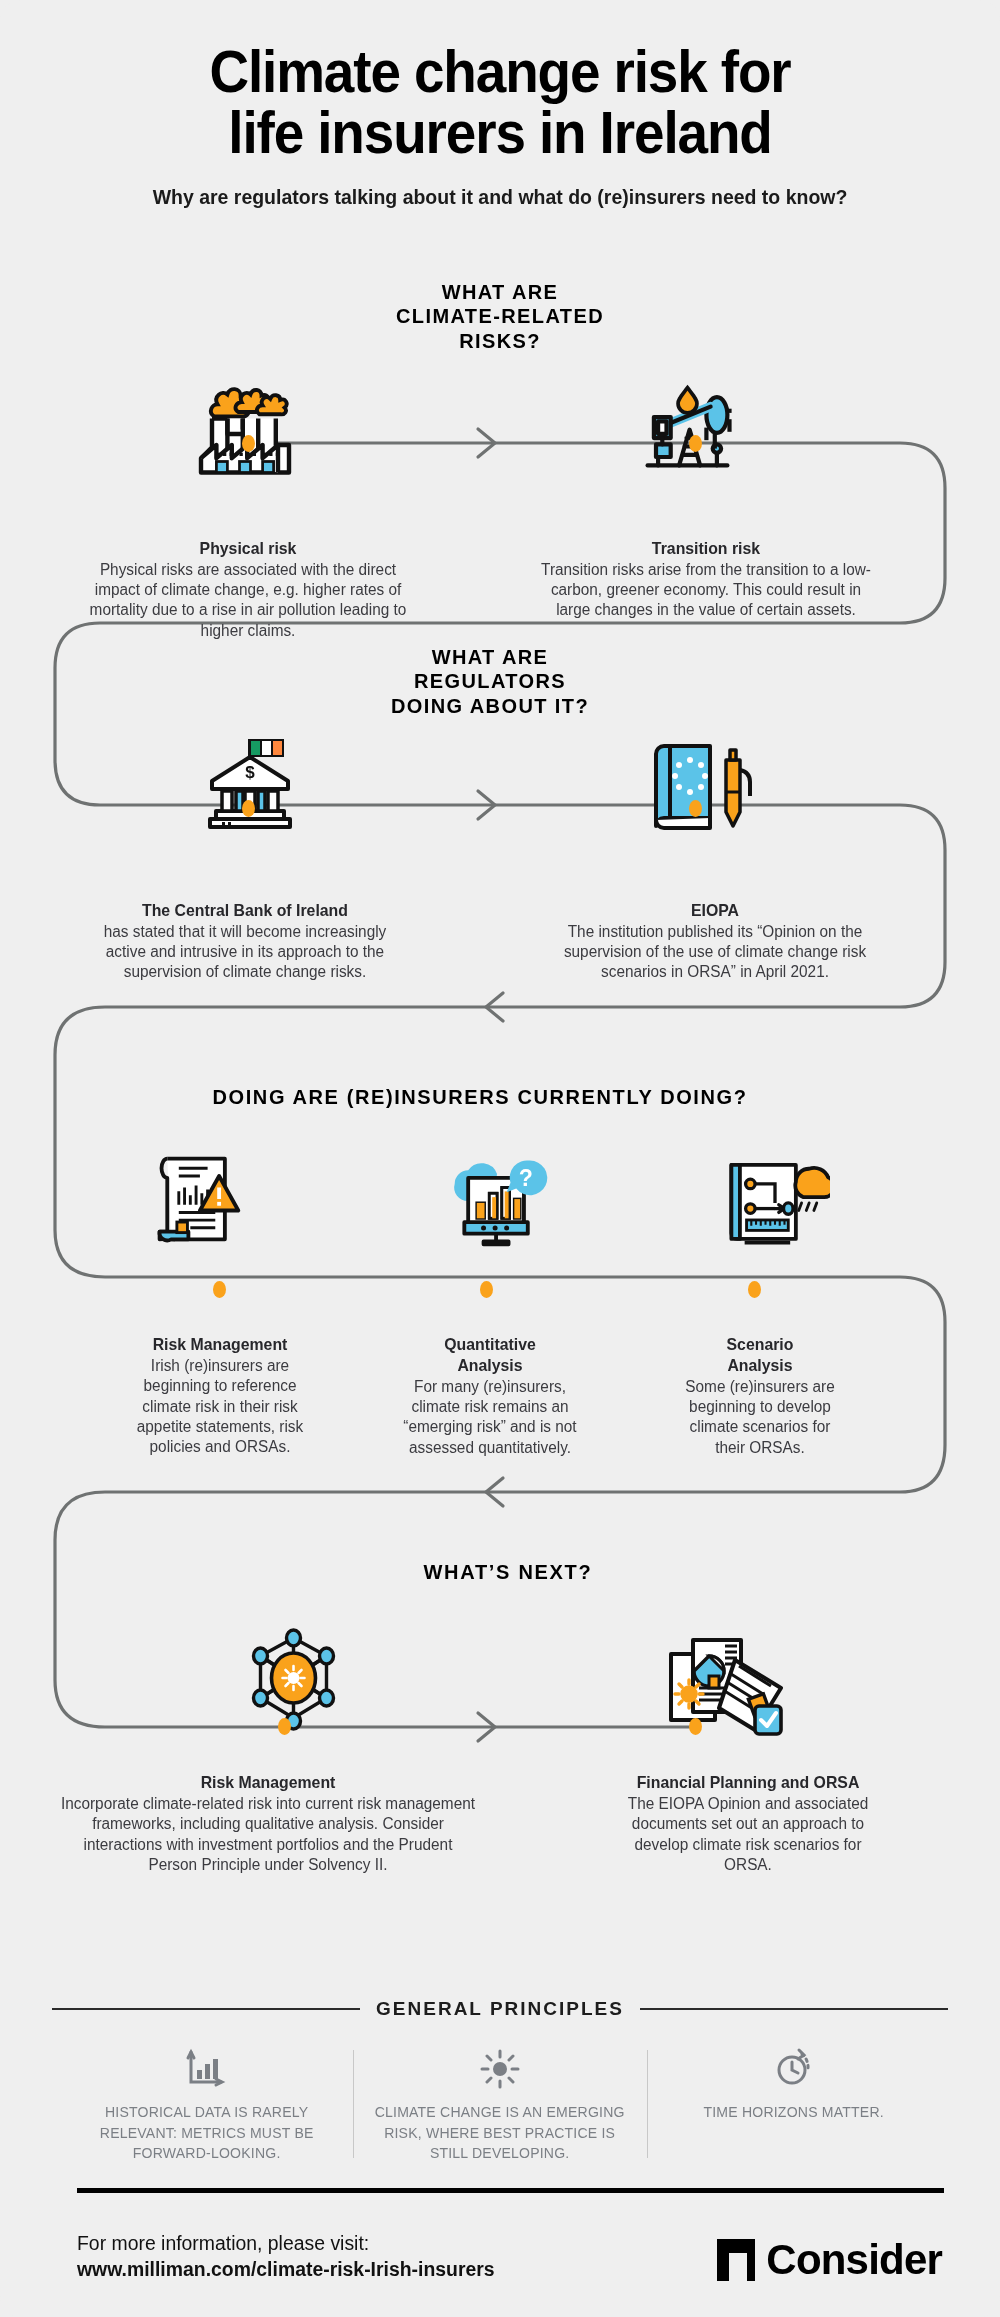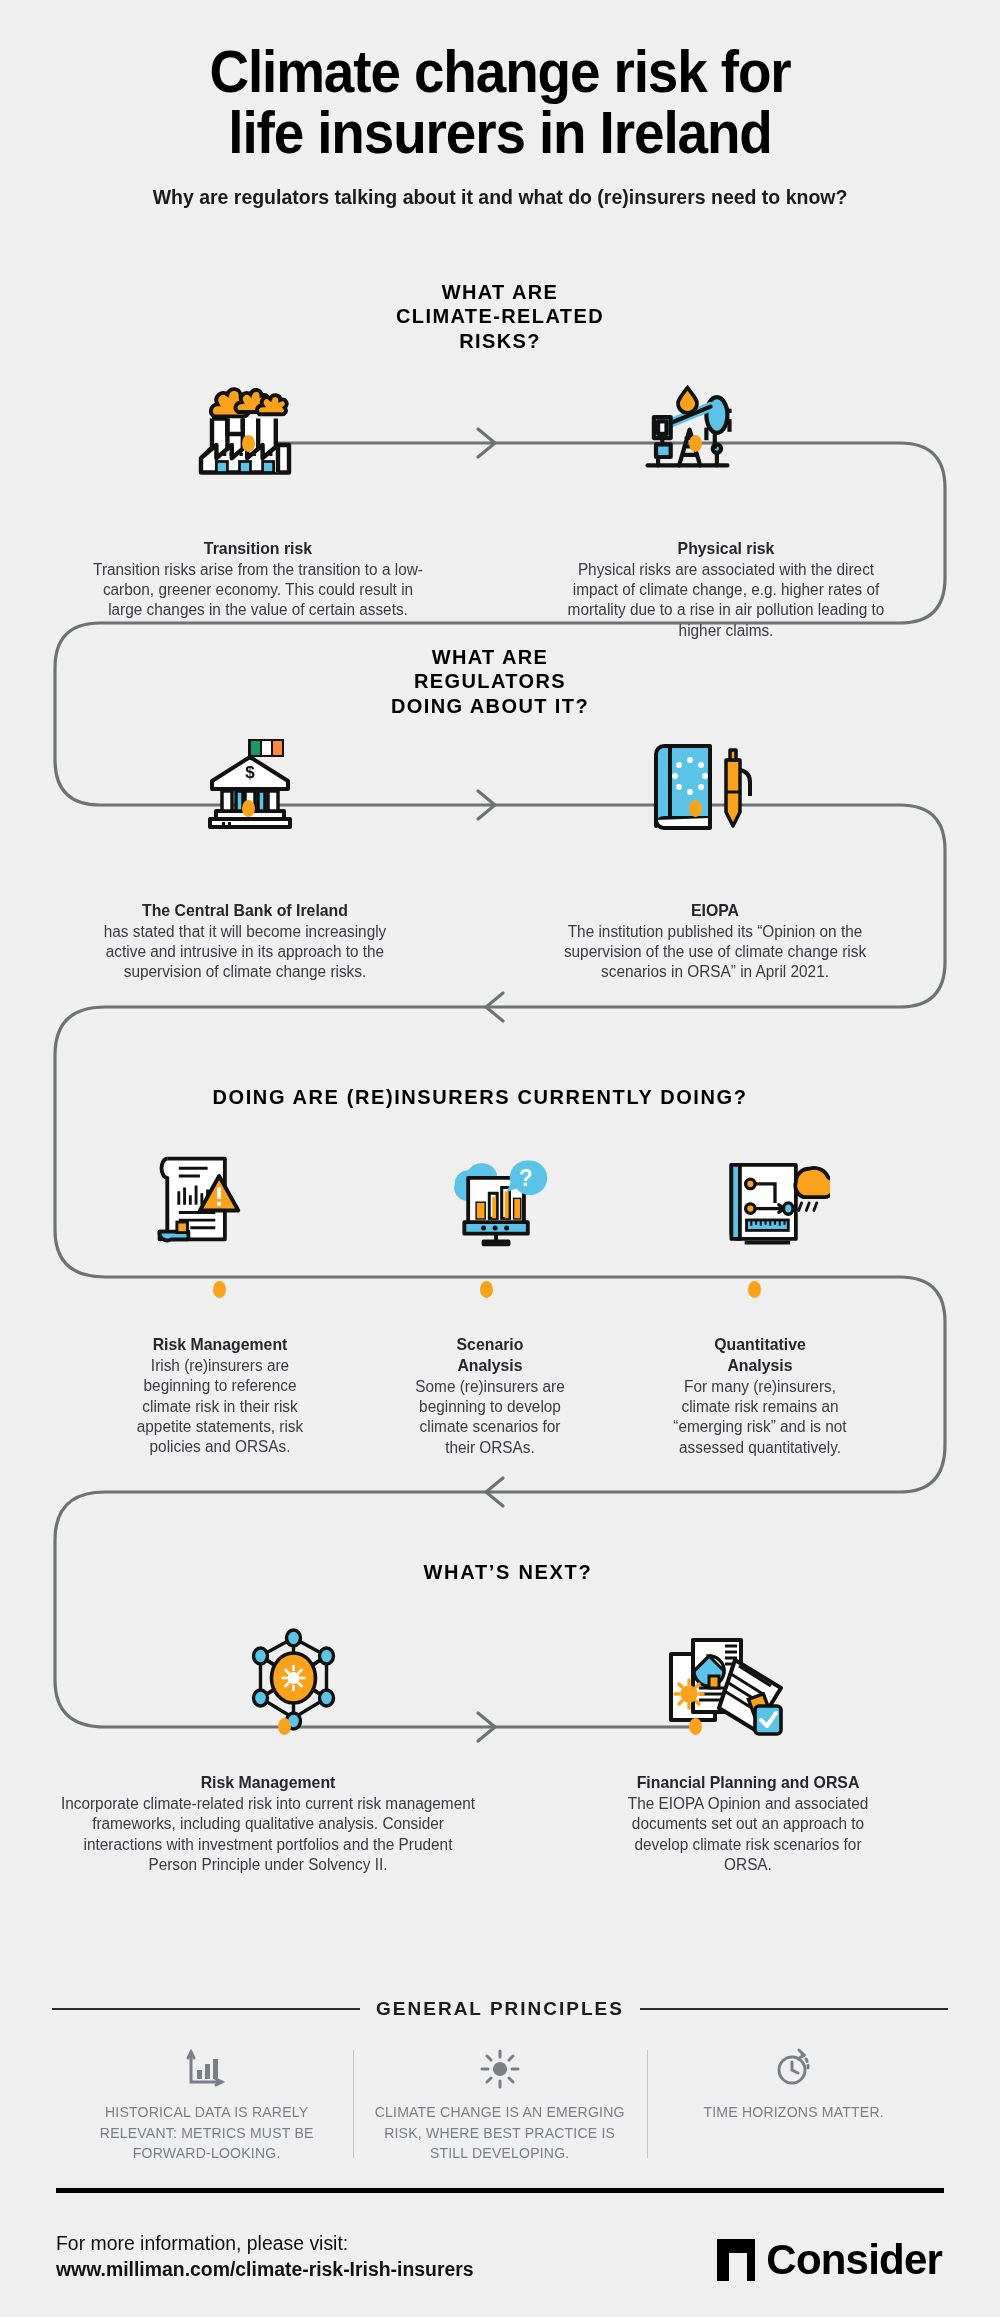--- a/index.html
+++ b/index.html
@@ -123,21 +123,21 @@
   .gp-icon { height: 46px; margin-bottom: 10px; }
   .gp-text {
     font-size: 14.5px;
     line-height: 1.42;
     letter-spacing: 0.2px;
     color: #7b7f85;
     transform: scaleX(0.97);
   }
 
   
-  .footer { position: absolute; left: 0; width: 1000px; }
+  .footer { position: absolute; left: 0; width: 1000px; padding-left: 21px; }
   .footer-rule {
     height: 5px;
     background: #000;
     margin: 0 56px;
   }
   .footer-inner {
     display: flex;
     align-items: flex-end;
     justify-content: space-between;
     padding: 37px 58px 0 56px;
@@ -254,27 +254,27 @@
               <rect x="74" y="58" width="4" height="14"></rect>
             </g>
         </svg>
       </div>
     </div>
 
     <div class="dot" style="left:242px; top:155px;"></div>
     <div class="dot" style="left:689px; top:155px;"></div>
 
     <div class="cols" style="margin-top:185px;">
+      <div class="col" style="width:400px; margin-left:48px;">
+        <div class="col-title">Physical risk</div>
+        <div class="col-body" style="padding:0 26px;">Physical risks are associated with the direct impact of climate change, e.g. higher rates of mortality due to a rise in air pollution leading to higher claims.</div>
+      </div>
       <div class="col" style="width:440px; margin-left:38px;">
         <div class="col-title">Transition risk</div>
         <div class="col-body" style="padding:0 40px;">Transition risks arise from the transition to a low-carbon, greener economy. This could result in large changes in the value of certain assets.</div>
-      </div>
-      <div class="col" style="width:400px; margin-left:48px;">
-        <div class="col-title">Physical risk</div>
-        <div class="col-body" style="padding:0 26px;">Physical risks are associated with the direct impact of climate change, e.g. higher rates of mortality due to a rise in air pollution leading to higher claims.</div>
       </div>
     </div>
   </div>
 
   <div class="section" style="top:645px;">
     <div class="sec-heading" style="width:280px; margin-left:350px;">
       <div>WHAT ARE</div>
       <div>REGULATORS</div>
       <div>DOING ABOUT IT?</div>
     </div>
@@ -442,26 +442,26 @@
     <div class="dot" style="left:213px; top:196px;"></div>
     <div class="dot" style="left:480px; top:196px;"></div>
     <div class="dot" style="left:748px; top:196px;"></div>
 
     <div class="cols" style="margin-top:225px;">
       <div class="col" style="width:270px; margin-left:85px;">
         <div class="col-title">Risk Management</div>
         <div class="col-body" style="padding:0 32px;">Irish (re)insurers are beginning to reference climate risk in their risk appetite statements, risk policies and ORSAs.</div>
       </div>
       <div class="col" style="width:270px;">
+        <div class="col-title" style="padding:0 68px;">Quantitative Analysis</div>
+        <div class="col-body" style="padding:0 36px;">For many (re)insurers, climate risk remains an “emerging risk” and is not assessed quantitatively.</div>
+      </div>
+      <div class="col" style="width:270px;">
         <div class="col-title" style="padding:0 88px;">Scenario Analysis</div>
         <div class="col-body" style="padding:0 48px;">Some (re)insurers are beginning to develop climate scenarios for their ORSAs.</div>
-      </div>
-      <div class="col" style="width:270px;">
-        <div class="col-title" style="padding:0 68px;">Quantitative Analysis</div>
-        <div class="col-body" style="padding:0 36px;">For many (re)insurers, climate risk remains an “emerging risk” and is not assessed quantitatively.</div>
       </div>
     </div>
   </div>
 
   <div class="section" style="top:1560px;padding-left:8px;">
     <div class="sec-heading" style="width:400px; margin-left:300px; letter-spacing:1.7px;">
       <div>WHAT’S NEXT?</div>
     </div>
 
     <div class="icon-row" style="height:0;">

